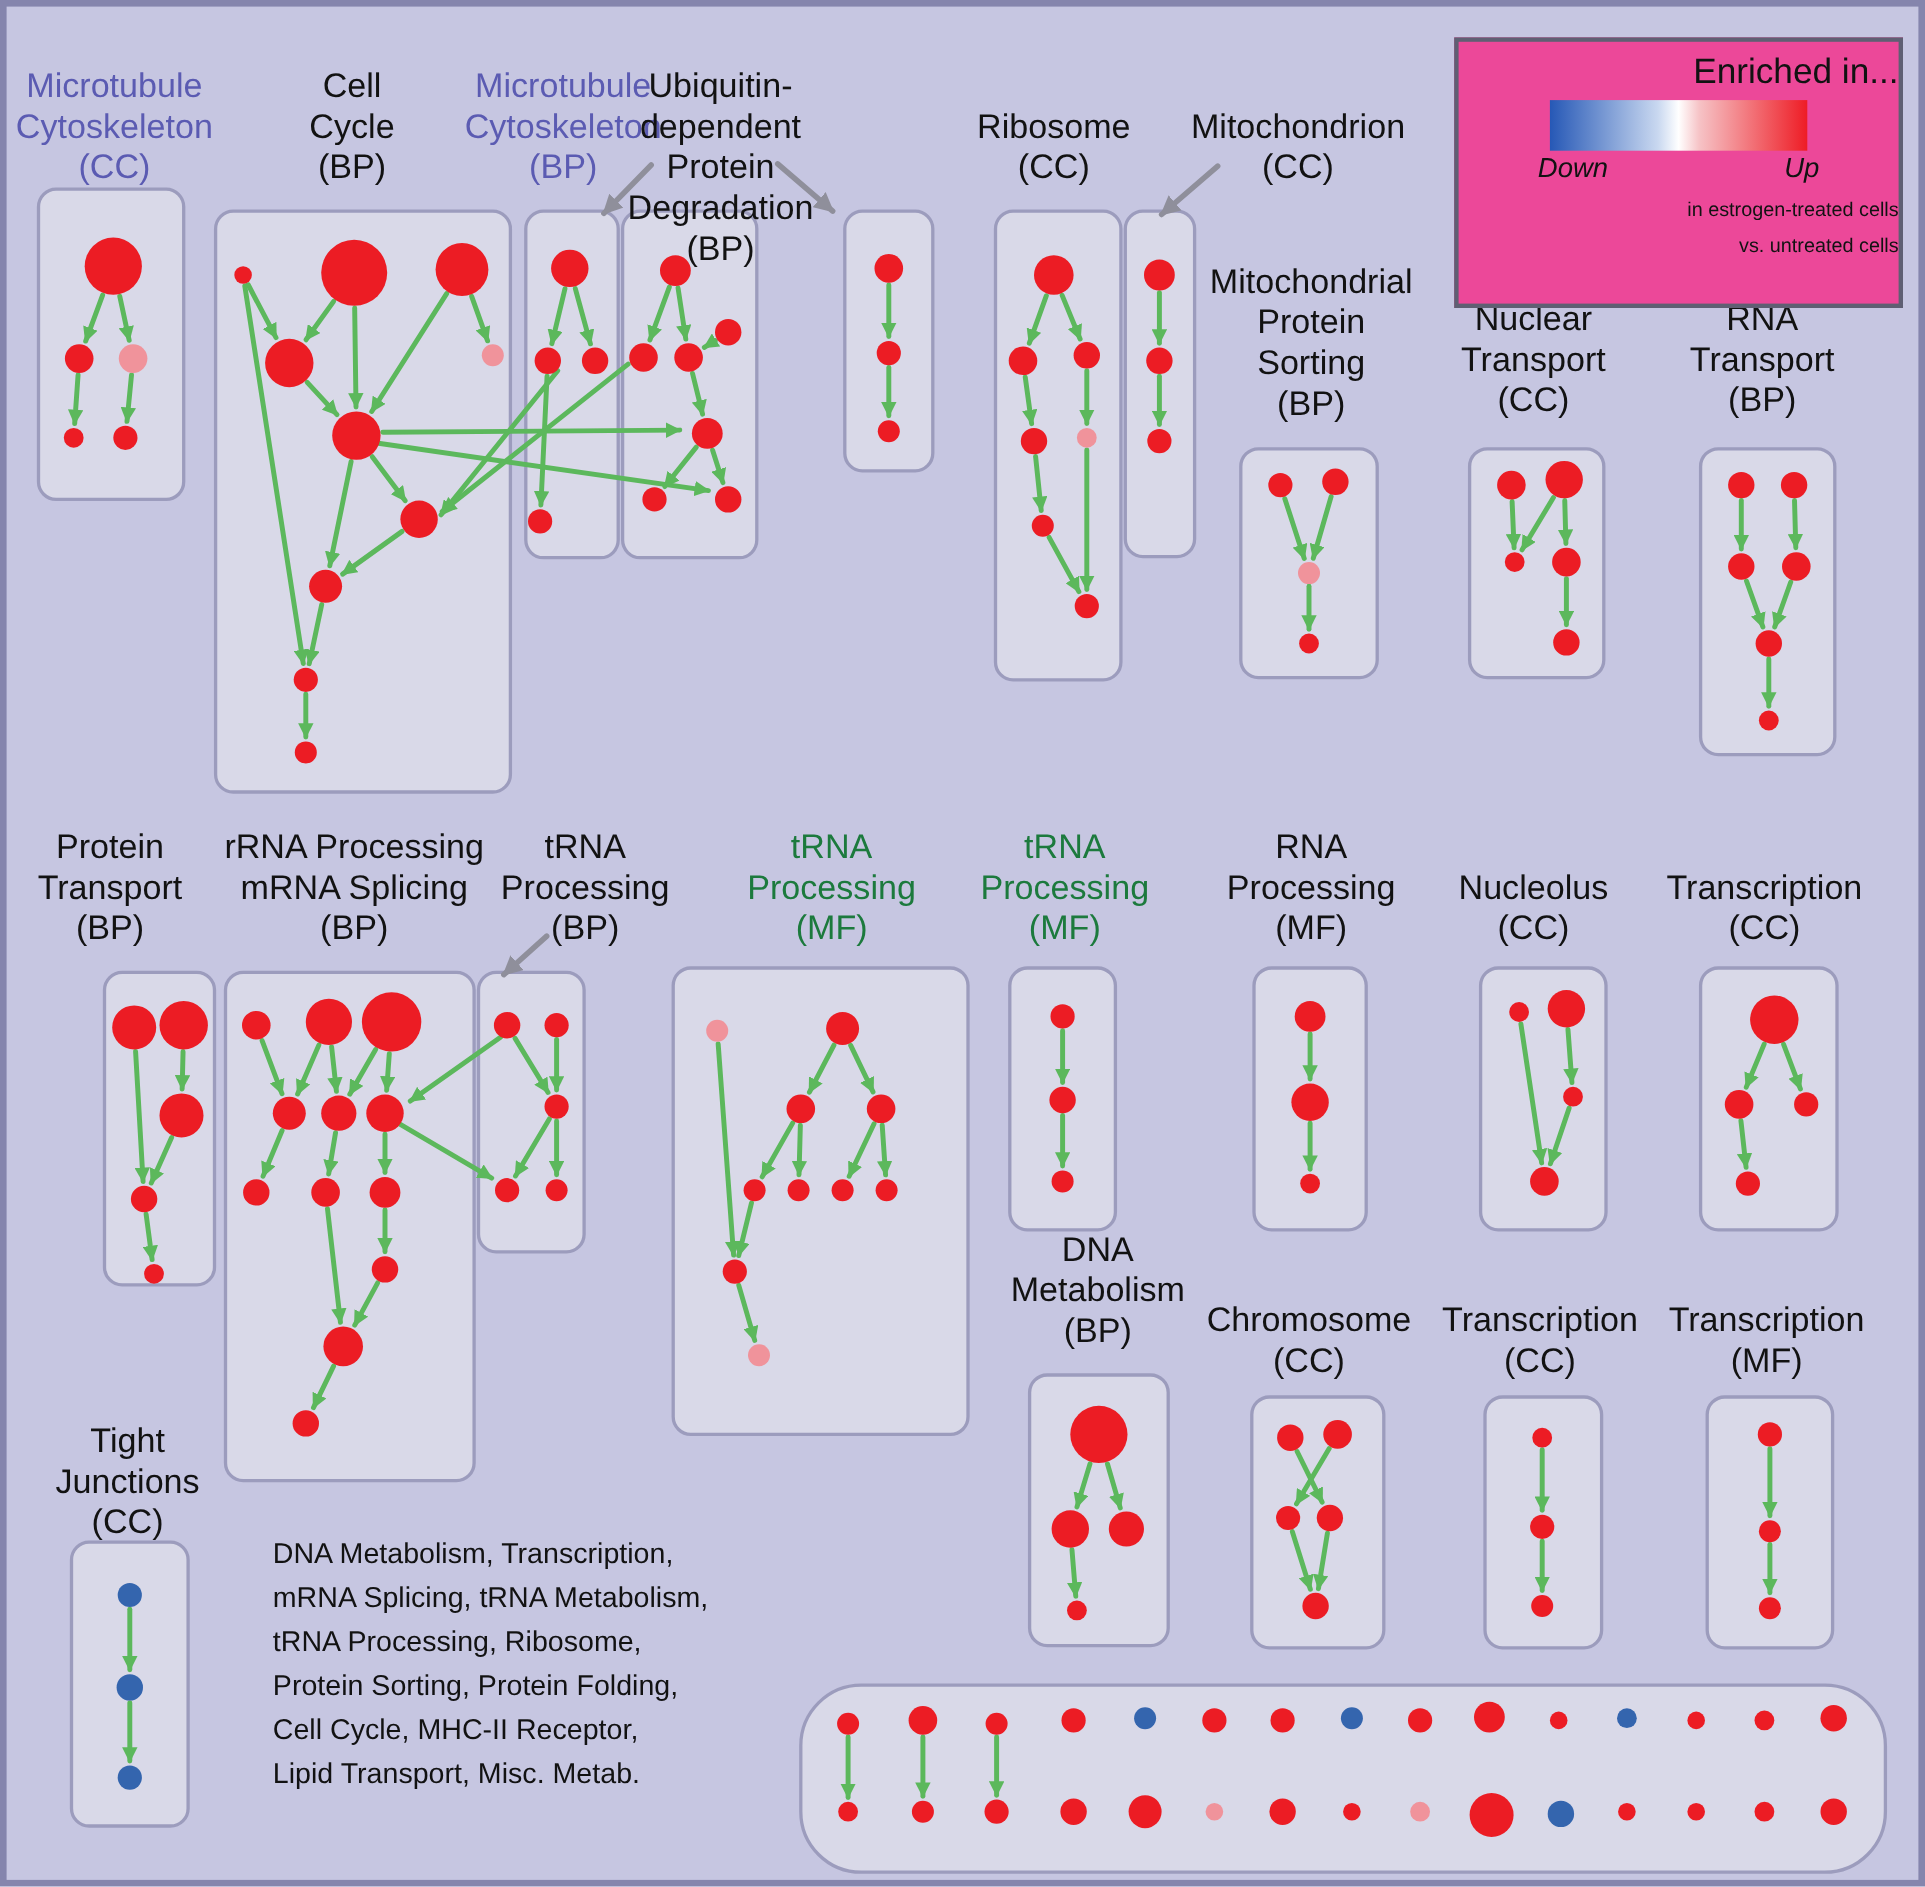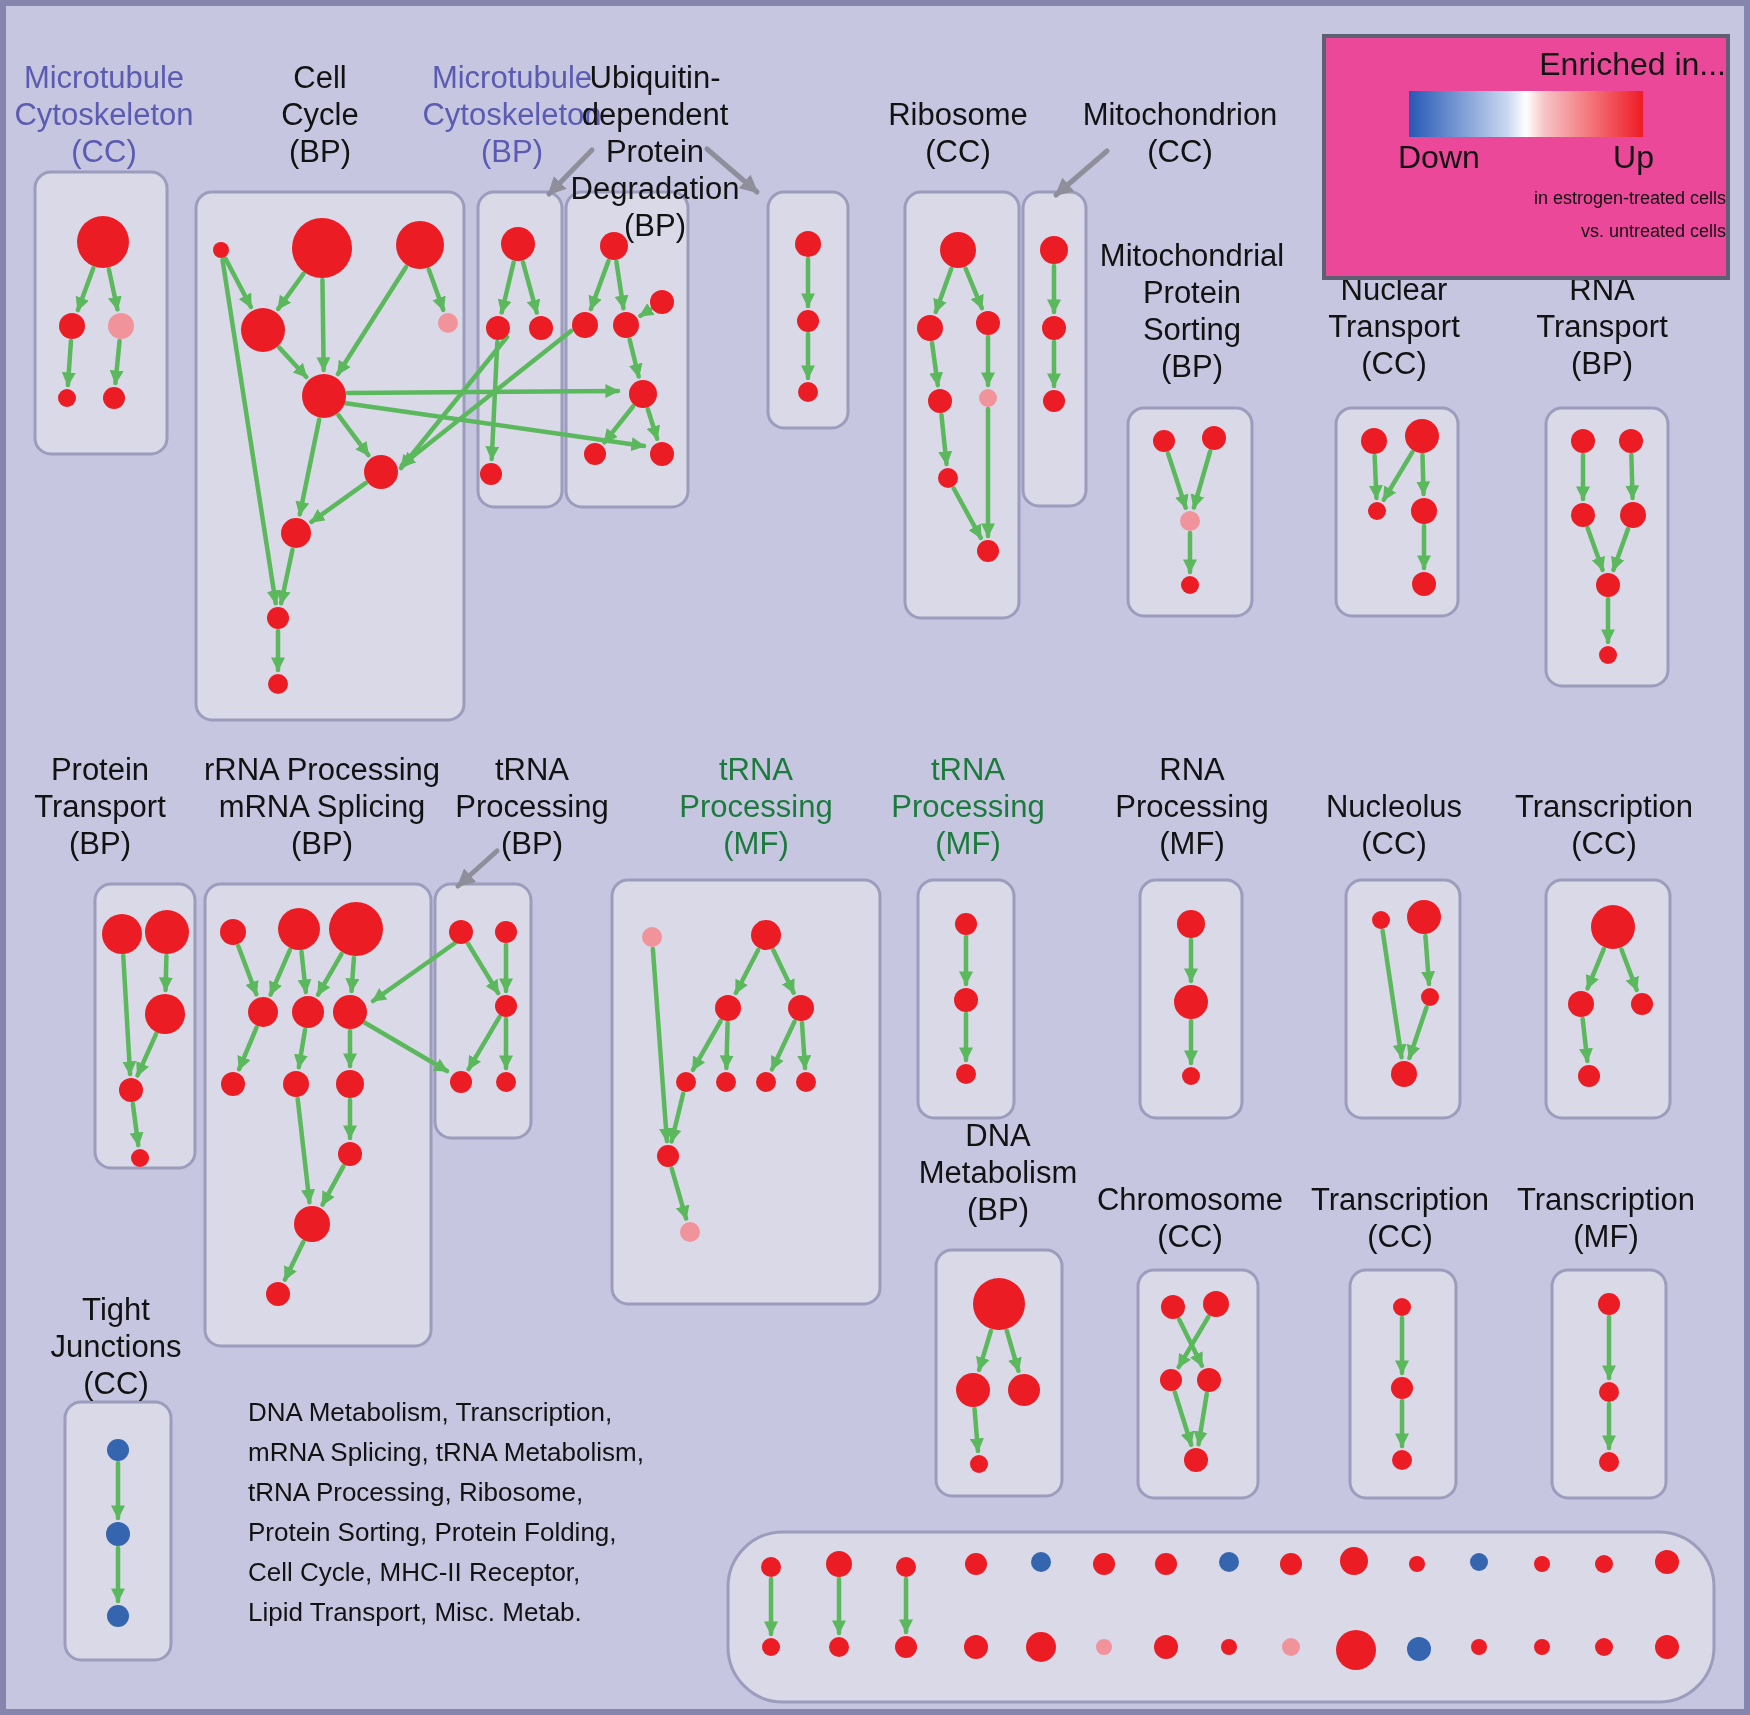--- a/index.html
+++ b/index.html
@@ -3,21 +3,21 @@
 <meta charset="utf-8">
 <style>
   *{box-sizing:border-box;}
   html,body{margin:0;padding:0;}
   #canvas{position:relative;width:1750px;height:1715px;background:#c6c6e1;overflow:hidden;font-family:"Liberation Sans",sans-serif;}
   #fig{position:absolute;left:0;top:0;}
   svg text{font-family:"Liberation Sans",sans-serif;}
   .legend{position:absolute;left:1322px;top:14px;width:408px;height:246px;background:#ec4899;border:4px solid #5f5f73;text-align:right;color:#121212;margin-top:20px;}
   .legend-title{font-size:32px;margin-top:8px;}
   .legend-bar{width:234px;height:46px;margin:8px auto 0;}
-  .legend-downup{width:256px;margin:2px auto 0;display:flex;justify-content:space-between;font-size:32px;}
+  .legend-downup{width:256px;margin:2px auto 0;display:flex;justify-content:space-between;font-size:25px;font-style:italic;}
   .legend-downup + .legend-sub{margin-top:6px;}
   .legend-sub{font-size:18px;line-height:33px;}
   .misc-text{position:absolute;left:248px;top:1392px;font-size:26px;line-height:40px;color:#121212;white-space:nowrap;}
 </style>
 </head>
 <body>
 
 <div id="canvas">
 
   <svg id="fig" width="1750" height="1715" viewBox="0 0 1750 1715">

